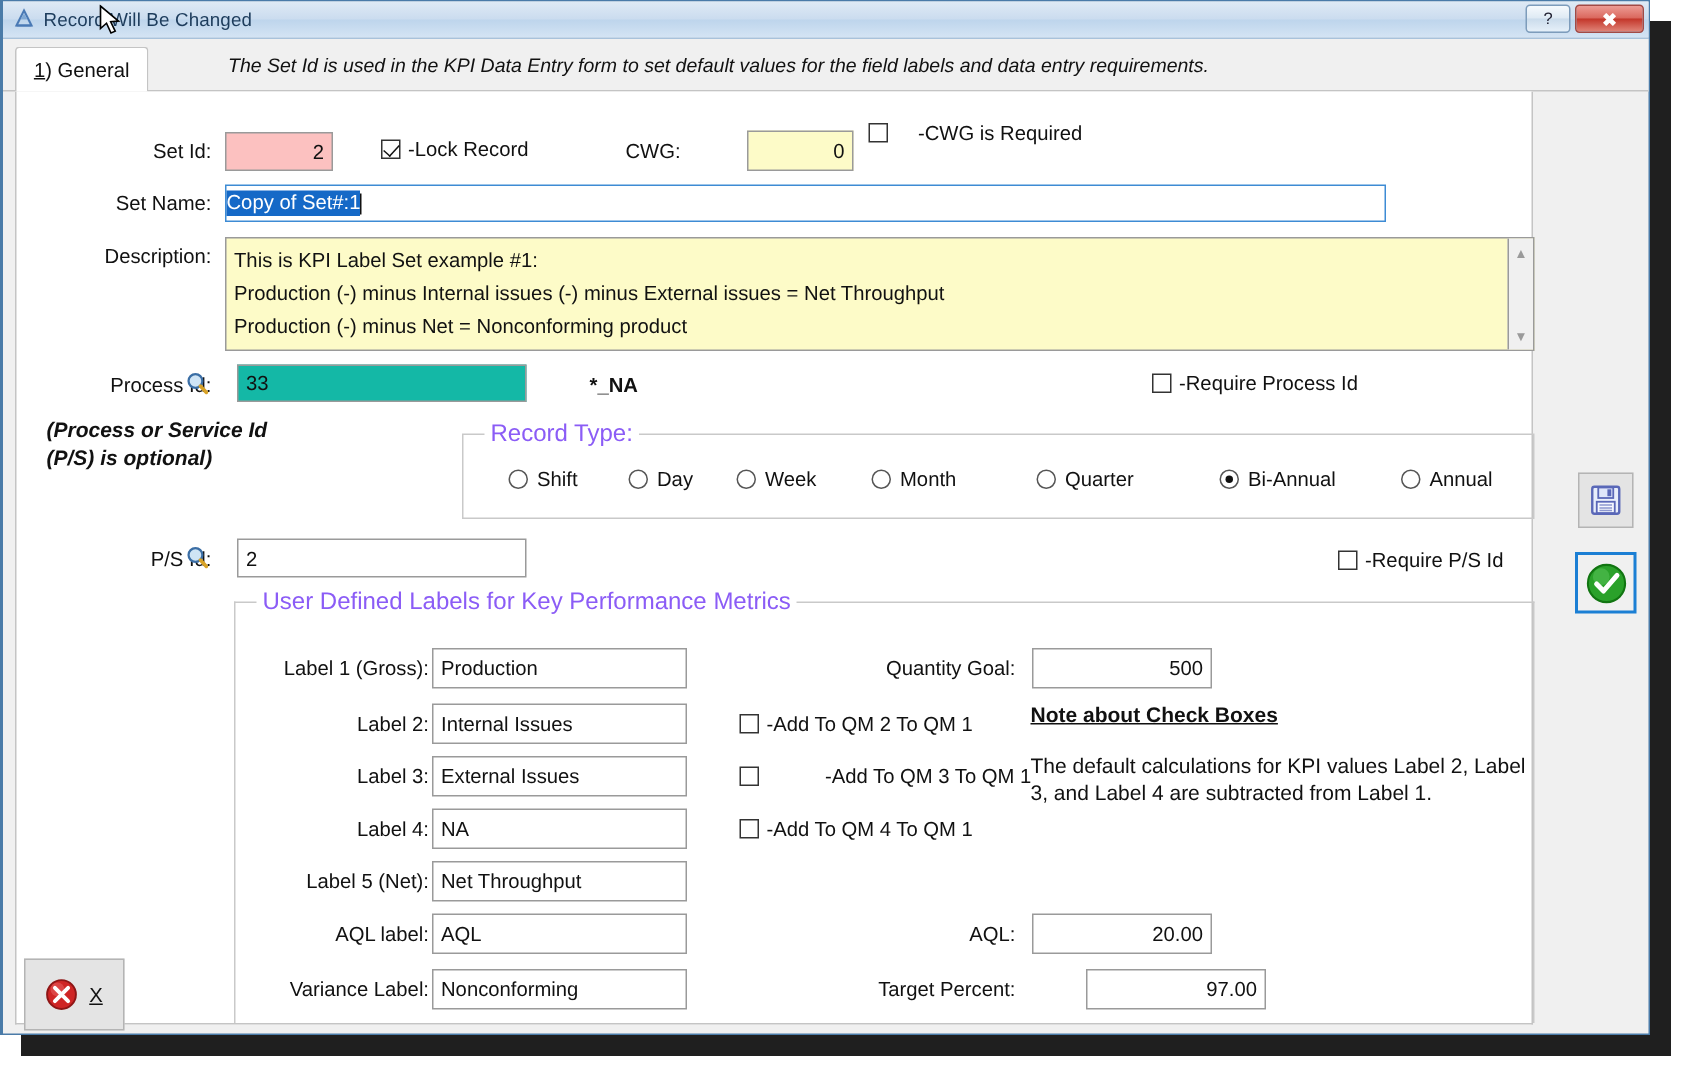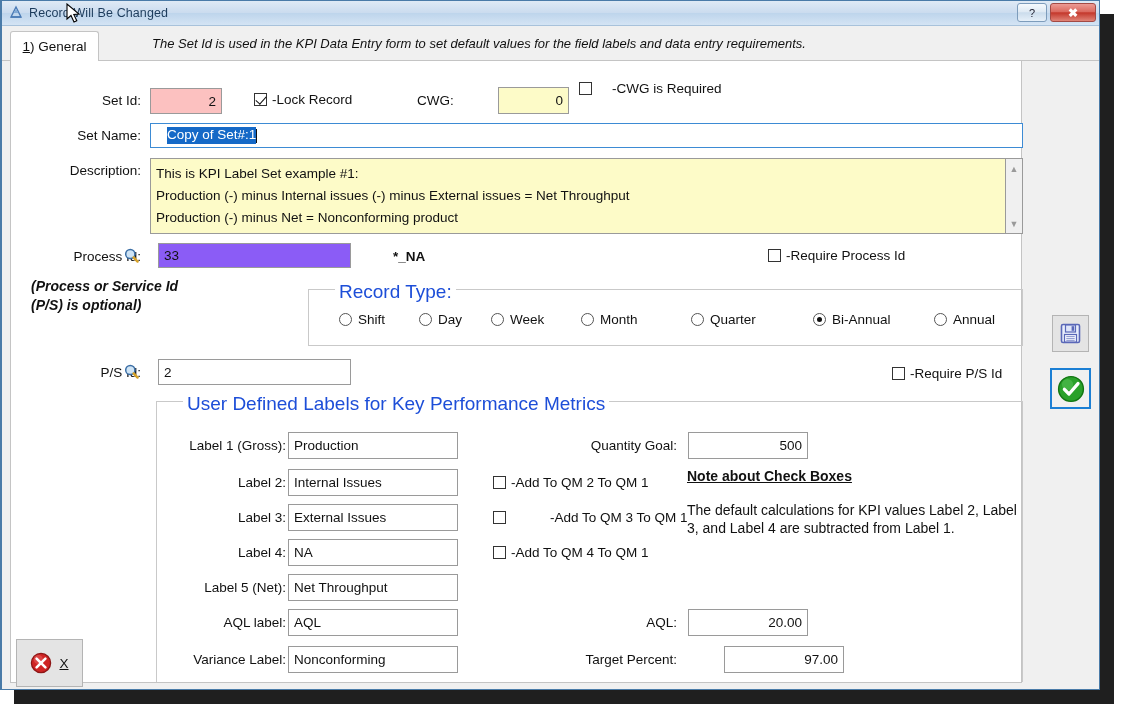--- a/index.html
+++ b/index.html
@@ -97,21 +97,21 @@
     background: #fff;
     font-family: "Liberation Sans", sans-serif;
     font-size: 13.5px; color: #111;
     padding: 2px 5px;
     line-height: 1.2;
     outline: none;
   }
   .txt.num { text-align: right; }
   .txt.pink { background: #fcc1c0; border-color: #9a9a9a; }
   .txt.yellow { background: #fdfbc8; border-color: #9a9a9a; }
-  .txt.green { background: #8b5cf6; border-color: #9a9a9a; }
+  .txt.green { background: #14b8a6; border-color: #9a9a9a; }
   .txt.focus { border: 1px solid #3d8bd4; }
 
   .chk { position: absolute; display: flex; align-items: center; gap: 5px; font-size: 13.5px; color: #111; white-space: nowrap; }
   .chk .box {
     width: 13px; height: 13px; border: 1px solid #333; background: #fff;
     display: inline-flex; align-items: center; justify-content: center;
     flex: 0 0 auto; position: relative;
   }
   .chk .box.checked::after {
     content: ""; position: absolute;
@@ -126,23 +126,23 @@
     background: #fff; flex: 0 0 auto; position: relative;
   }
   .radio .dot.sel::after {
     content: ""; position: absolute; left: 3px; top: 3px;
     width: 5px; height: 5px; border-radius: 50%; background: #111;
   }
 
   
   .group { position: absolute; border: 1px solid #c9c9c9; }
   .group > .gtitle {
-    position: absolute; top: -9px; left: 26px;
+    position: absolute; top: -9px; left: 14px;
     background: #fff; padding: 0 4px;
-    font-size: 19px; color: #1d4ed8; white-space: nowrap;
+    font-size: 16px; color: #8b5cf6; white-space: nowrap;
   }
 
   
   #desc-wrap {
     position: absolute; left: 146px; top: 157px;
     width: 873px; height: 76px;
     background: #fdfbc8;
     border: 1px solid #9a9a9a;
   }
   #desc-lines {
@@ -244,21 +244,21 @@
 
     <div class="lbl" style="left:406px;top:32px;">CWG:</div>
     <input class="txt num yellow" style="left: 487px; top: 26px; width: 71px; height: 27px;" value="0">
 
     <div class="chk" style="left:568px;top:20px;gap:20px;">
       <span class="box"></span>
       <span>-CWG is Required</span>
     </div>
 
     <div class="lbl right" style="left:10px;top:67px;width:120px;">Set Name:</div>
-    <div class="txt focus" style="left:139px;top:62px;width:873px;height:25px;display:flex;align-items:center;padding:0 16px;">
+    <div class="txt focus" style="left:139px;top:62px;width:774px;height:25px;display:flex;align-items:center;padding:0 0;">
       <span class="sel-text">Copy of Set#:1</span>
         <span class="caret"></span>
     </div>
 
     <div class="lbl right" style="left:10px;top:102px;width:120px;">Description:</div>
     <div id="desc-wrap" style="left:139px;top:97px;">
       <div id="desc-lines">This is KPI Label Set example #1:
 Production (-) minus Internal issues (-) minus External issues = Net Throughput
 Production (-) minus Net = Nonconforming product</div>
       <div id="desc-scroll">

